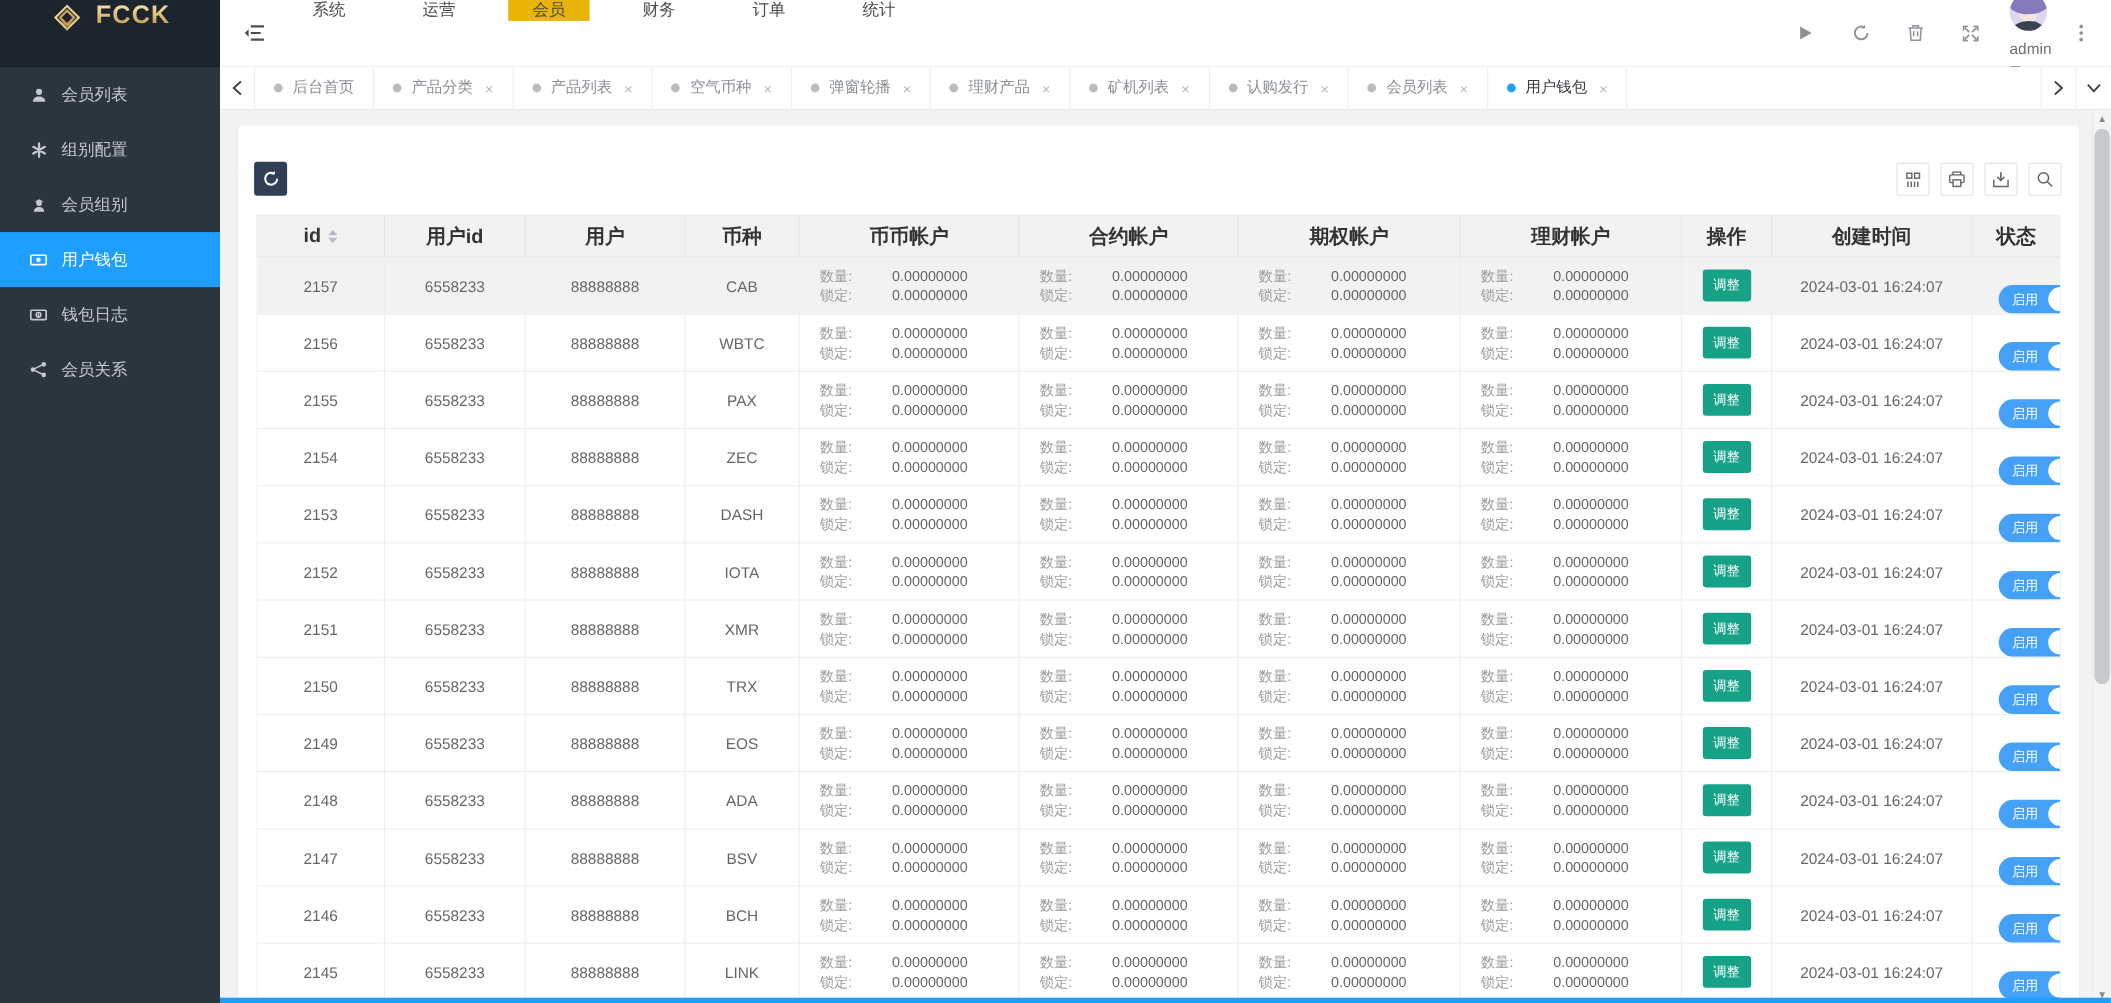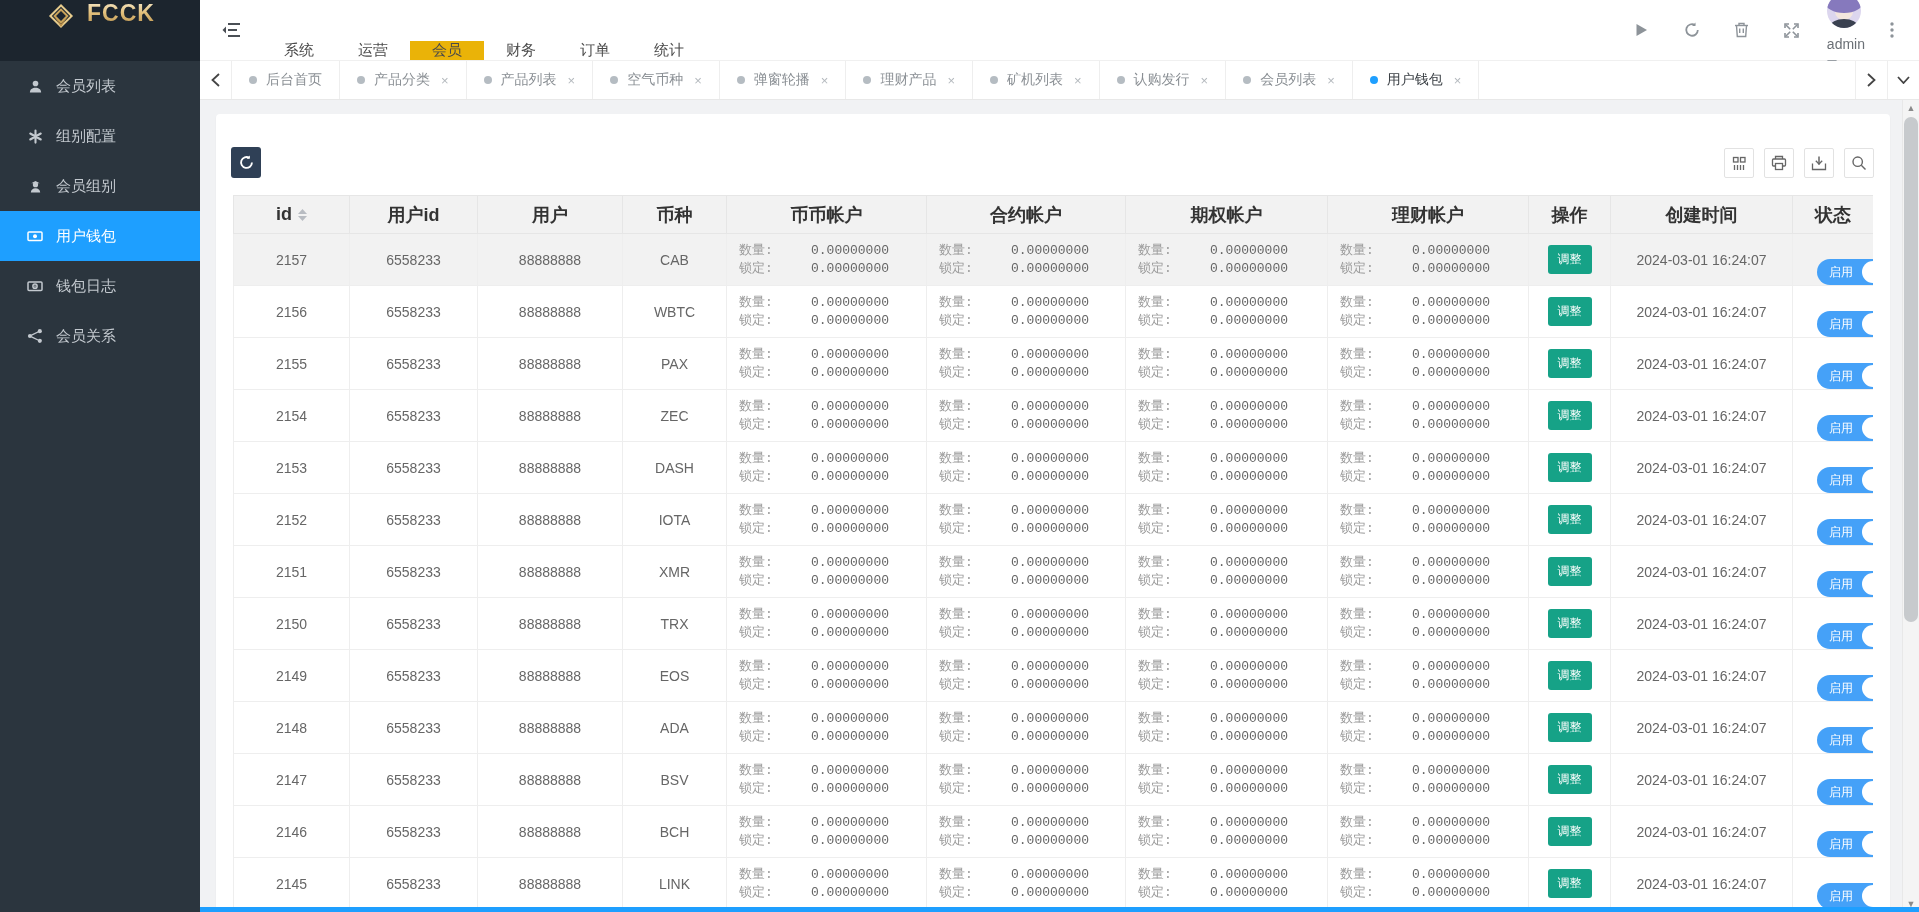--- a/index.html
+++ b/index.html
@@ -17,21 +17,21 @@
   .menu-item { height:50px; display:flex; align-items:center; gap:13px; padding-left:27px;
     color:#c3c9cf; font-size:15px; cursor:pointer; }
   .menu-item .mi-icon { width:16px; height:16px; display:inline-flex; align-items:center; justify-content:center; color:#c3c9cf; }
   .menu-item.active { background:#1e9fff; color:#fff; }
   .menu-item.active .mi-icon { color:#fff; }
 
   
   .topbar { position:absolute; left:200px; top:0; right:0; height:61px; background:#fff;
     border-bottom:1px solid #f0f0f0; display:flex; align-items:stretch; z-index:20; }
   .hamburger { width:62px; display:flex; align-items:center; justify-content:center; color:#4a4f55; cursor:pointer; }
-  .topnav { display:flex; align-items:flex-end; }
+  .topnav { display:flex; align-items:flex-start;gap:26px; }
   .topnav-item { padding:0 22px; display:flex; align-items:center; font-size:15px; color:#4a4a4a; cursor:pointer; }
   .topnav-item.active { background:#eab308; }
   .topbar-spacer { flex:1; }
   .topbar-right { display:flex; align-items:center; padding-right:10px; }
   .tb-icon-btn { width:50px; height:61px; display:flex; align-items:center; justify-content:center; color:#8d9399; cursor:pointer; }
   .avatar-wrap { display:flex; gap:8px; padding:0 10px; cursor:pointer;flex-direction:column; }
   .avatar { position:relative; width:34px; height:34px; border-radius:50%; overflow:hidden; background:#dcd6ee; }
   .avatar .face { position:absolute; top:9px; left:8px; width:18px; height:17px; border-radius:50%; background:#f3e6de; }
   .avatar .hair { position:absolute; top:-3px; left:-2px; width:38px; height:22px; border-radius:50%; background:#8679bd; }
   .avatar .body { position:absolute; bottom:-7px; left:3px; width:28px; height:16px; border-radius:50% 50% 0 0; background:#3a4150; }
@@ -61,21 +61,21 @@
   .tool-btn { width:30px; height:30px; background:#fff; border:1px solid #e2e2e2; border-radius:2px;
     display:flex; align-items:center; justify-content:center; color:#666; cursor:pointer; }
 
   
   .table-wrap { position:absolute; left:17px; top:81px; width:1640px; overflow:hidden; }
   table { border-collapse:collapse; table-layout:fixed; width:1640px; }
   thead th { height:38px; background:#f2f2f2; border:1px solid #e6e6e6; font-size:18px; color:#333;
     font-weight:bold; text-align:center; }
   tbody td { height:51px; border:1px solid #eee; font-size:14px; color:#666; text-align:center; background:#fff; }
   tbody tr.hovered td { background:#f2f2f2; }
-  td.acct, th.acct { text-align:left;font-family:Liberation Mono, monospace; }
+  td.acct, th.acct { text-align:center; }
   .acct-inner { padding:8px 0 8px 12px; }
   .acct-line { display:flex; font-size:13px; line-height:17.5px; }
   .acct-line .lbl { color:#9b9b9b; min-width:42px; }
   .acct-line .val { color:#666; margin-left:30px; }
   .sort-wrap { display:inline-flex; align-items:center; gap:6px; }
   .sort-icon { display:inline-flex; flex-direction:column; gap:2px; }
   .btn-adjust { display:inline-block; background:#16a287; color:#fff; font-size:12px;
     padding:6px 10px; border-radius:3px; border:none; cursor:pointer; }
   .toggle-clip { width:100%; height:51px; overflow:hidden; display:flex; align-items:flex-end;font-family:Liberation Serif, serif; }
   .toggle { position:relative; flex:none; margin-left:24px; width:72px; height:26px; border-radius:13px;

